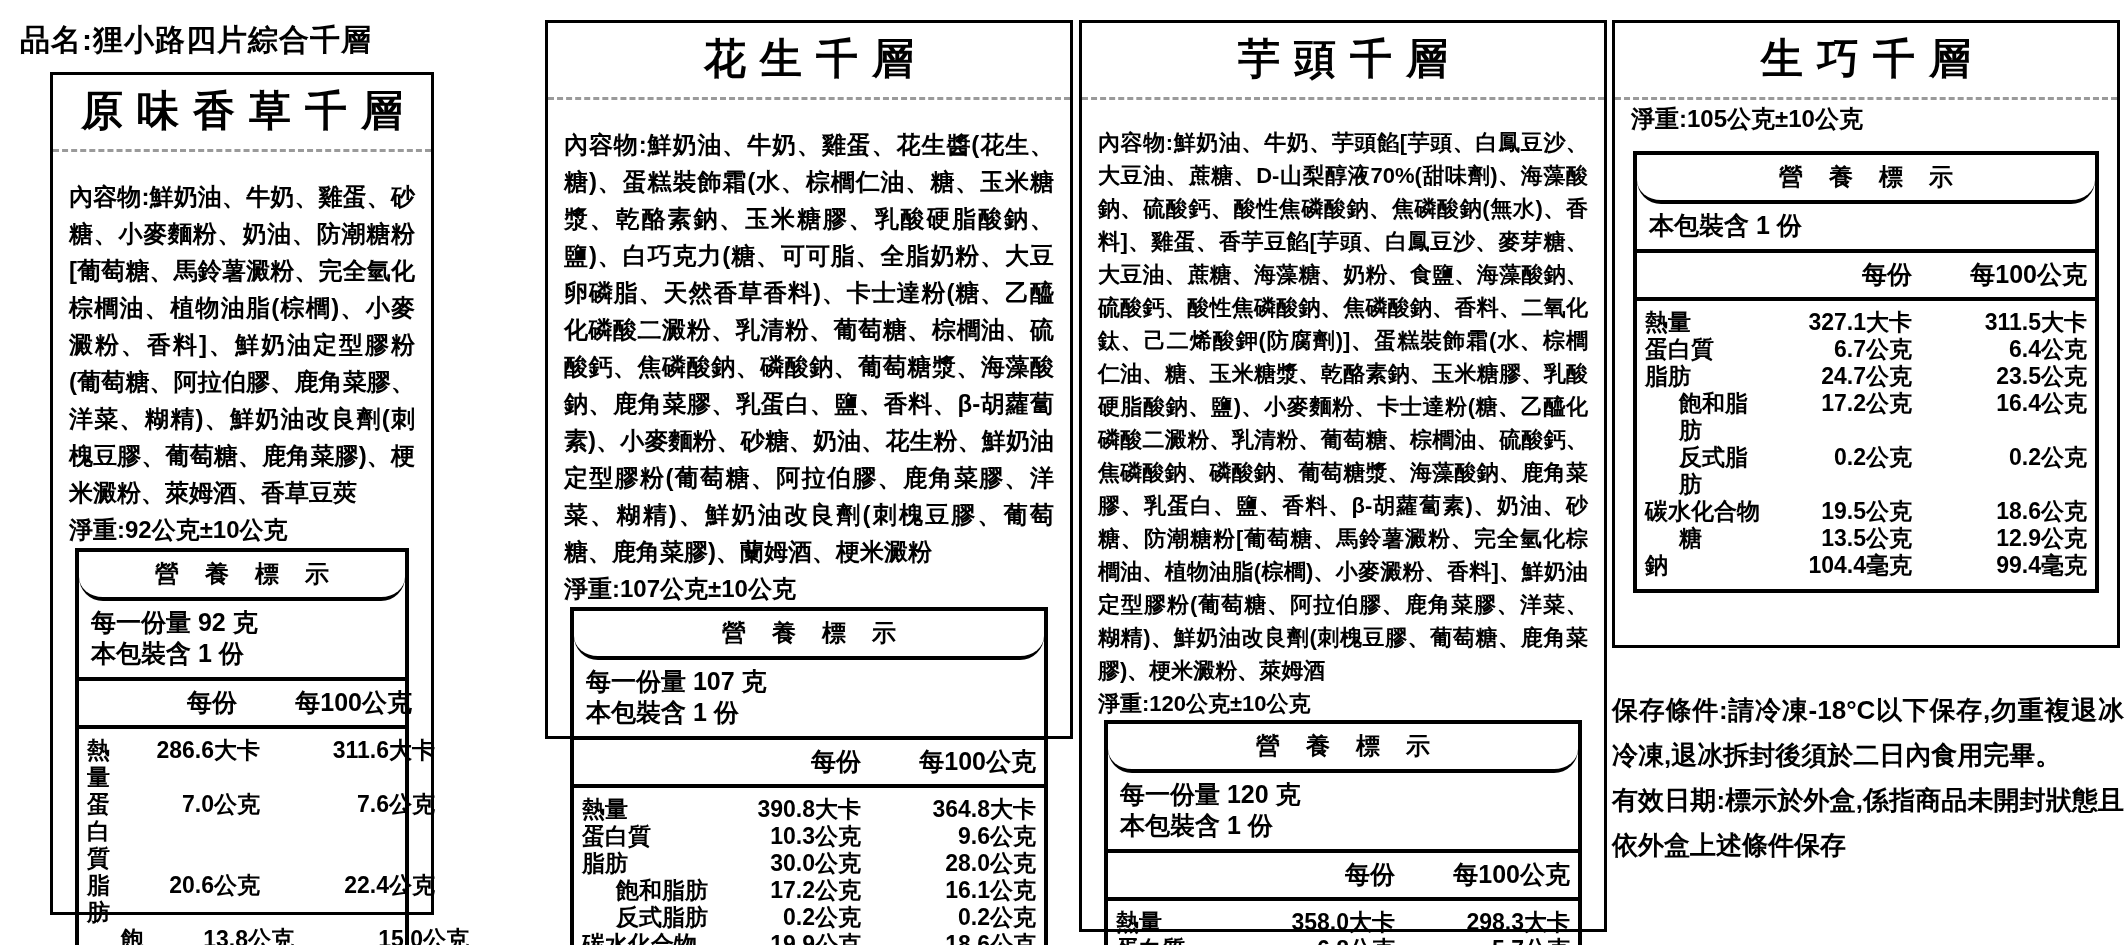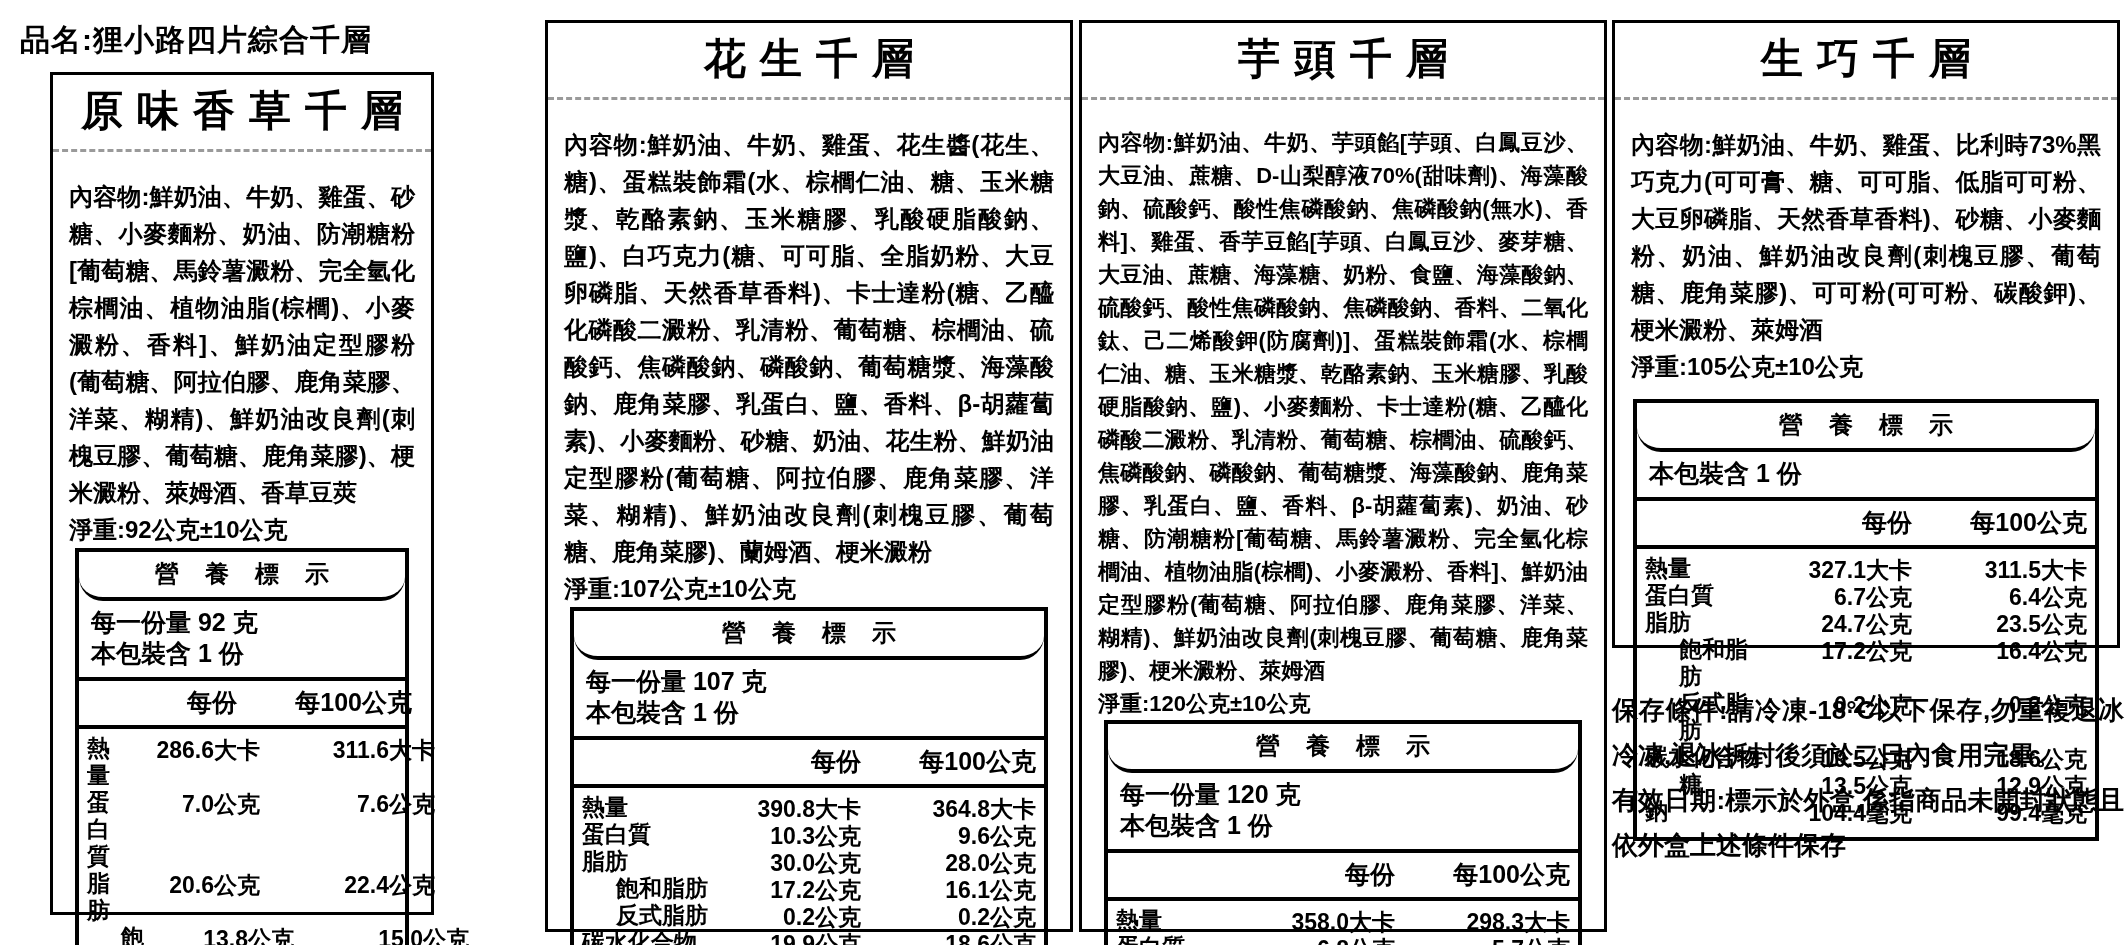--- a/index.html
+++ b/index.html
@@ -17,21 +17,21 @@
     font-size: 30px; letter-spacing: 1px;
   }
   .panel {
     position: absolute;
     border: 3px solid #000;
     background: #fff;
     display: flex; flex-direction: column;
     padding: 0 16px;
   }
   #panel-1 { left: 50px;   top: 72px; width: 384px; height: 843px; }
-  #panel-2 { left: 545px;  top: 20px; width: 528px; height: 912px; }
+  #panel-2 { left: 545px;  top: 20px; width: 528px; height: 719px; }
   #panel-3 { left: 1079px; top: 20px; width: 528px; height: 912px; }
   #panel-4 { left: 1612px; top: 20px; width: 508px; height: 628px; }
   .panel-title {
     text-align: center; font-size: 42px; letter-spacing: 14px; text-indent: 14px;
     padding: 8px 0 10px;
     margin: 0 -16px;
     border-bottom: 3px dashed #9a9a9a;
   }
   .ingredients { font-size: 24px; line-height: 37px; text-align: justify; margin-top: 26px; }
   .net-weight  { font-size: 24px; line-height: 37px; }
@@ -53,21 +53,21 @@
     font-size: 25px; line-height: 31px;
   }
   .nutri-cols {
     display: grid; grid-template-columns: 1fr 150px 175px;
     font-size: 25px; padding: 5px 8px 6px;
     border-bottom: 4px solid #000;
   }
   .nutri-cols .c { text-align: right; }
   .nutri-body { padding: 8px 8px 10px; }
   .nrow { display: grid; grid-template-columns: 1fr 150px 175px; font-size: 23px; line-height: 27px; }
-  .nrow .lab { text-align: left; font-family: Liberation Mono, monospace; }
+  .nrow .lab { text-align: left; }
   .nrow.indent .lab { padding-left: 34px; }
   .nrow .v { text-align: right; }
   .footer-notes {
     position: absolute; left: 1612px; top: 688px; width: 512px;
     font-size: 26px; line-height: 45px; text-align: justify;
   }
 </style>
 </head>
 <body>
 
@@ -196,21 +196,20 @@
           <span class="v">6.8公克</span>
           <span class="v">5.7公克</span>
         </div>
 
     </div>
   </div>
 </section>
 
 <section class="panel" id="panel-4">
   <h2 class="panel-title">生巧千層</h2>
-  <p class="ingredients">內容物:鮮奶油、牛奶、雞蛋、比利時73%黑巧克力(可可膏、糖、可可脂、低脂可可粉、大豆卵磷脂、天然香草香料)、砂糖、小麥麵粉、奶油、鮮奶油改良劑(刺槐豆膠、葡萄糖、鹿角菜膠)、可可粉(可可粉、碳酸鉀)、梗米澱粉、萊姆酒</p>
   <p class="net-weight">淨重:105公克±10公克</p>
   <div class="nutri">
     <div class="nutri-title">營養標示</div>
     <div class="nutri-serving">
       <div>本包裝含 1 份</div>
     </div>
     <div class="nutri-cols">
       <span></span>
       <span class="c">每份</span>
       <span class="c">每100公克</span>

